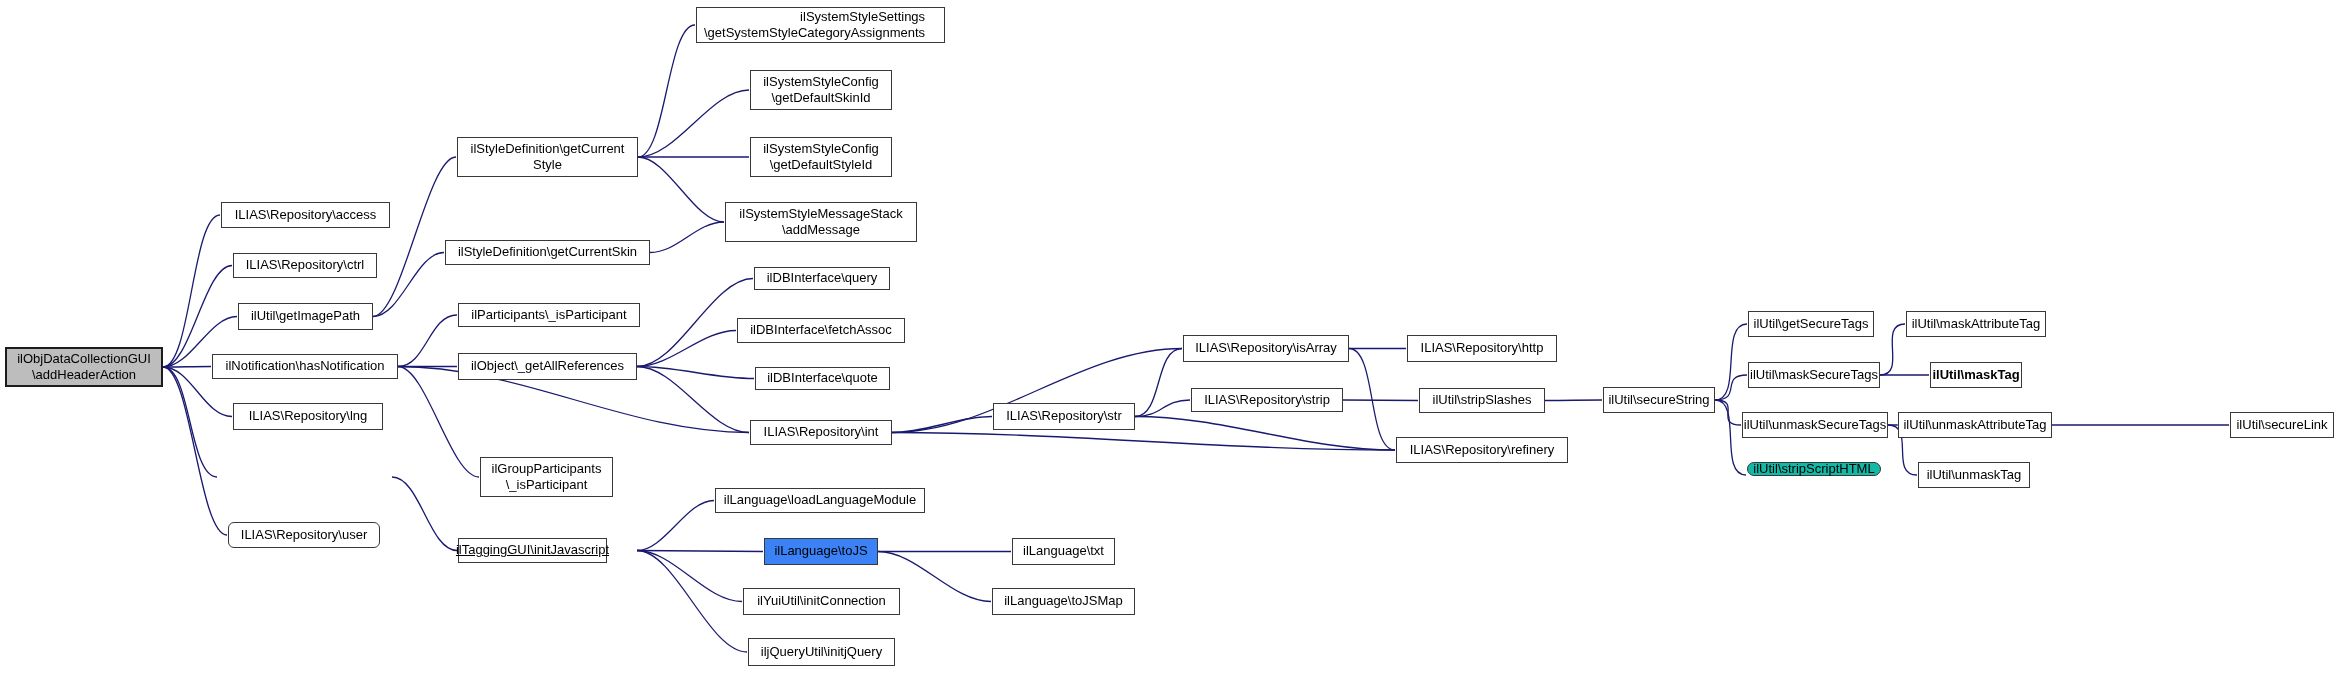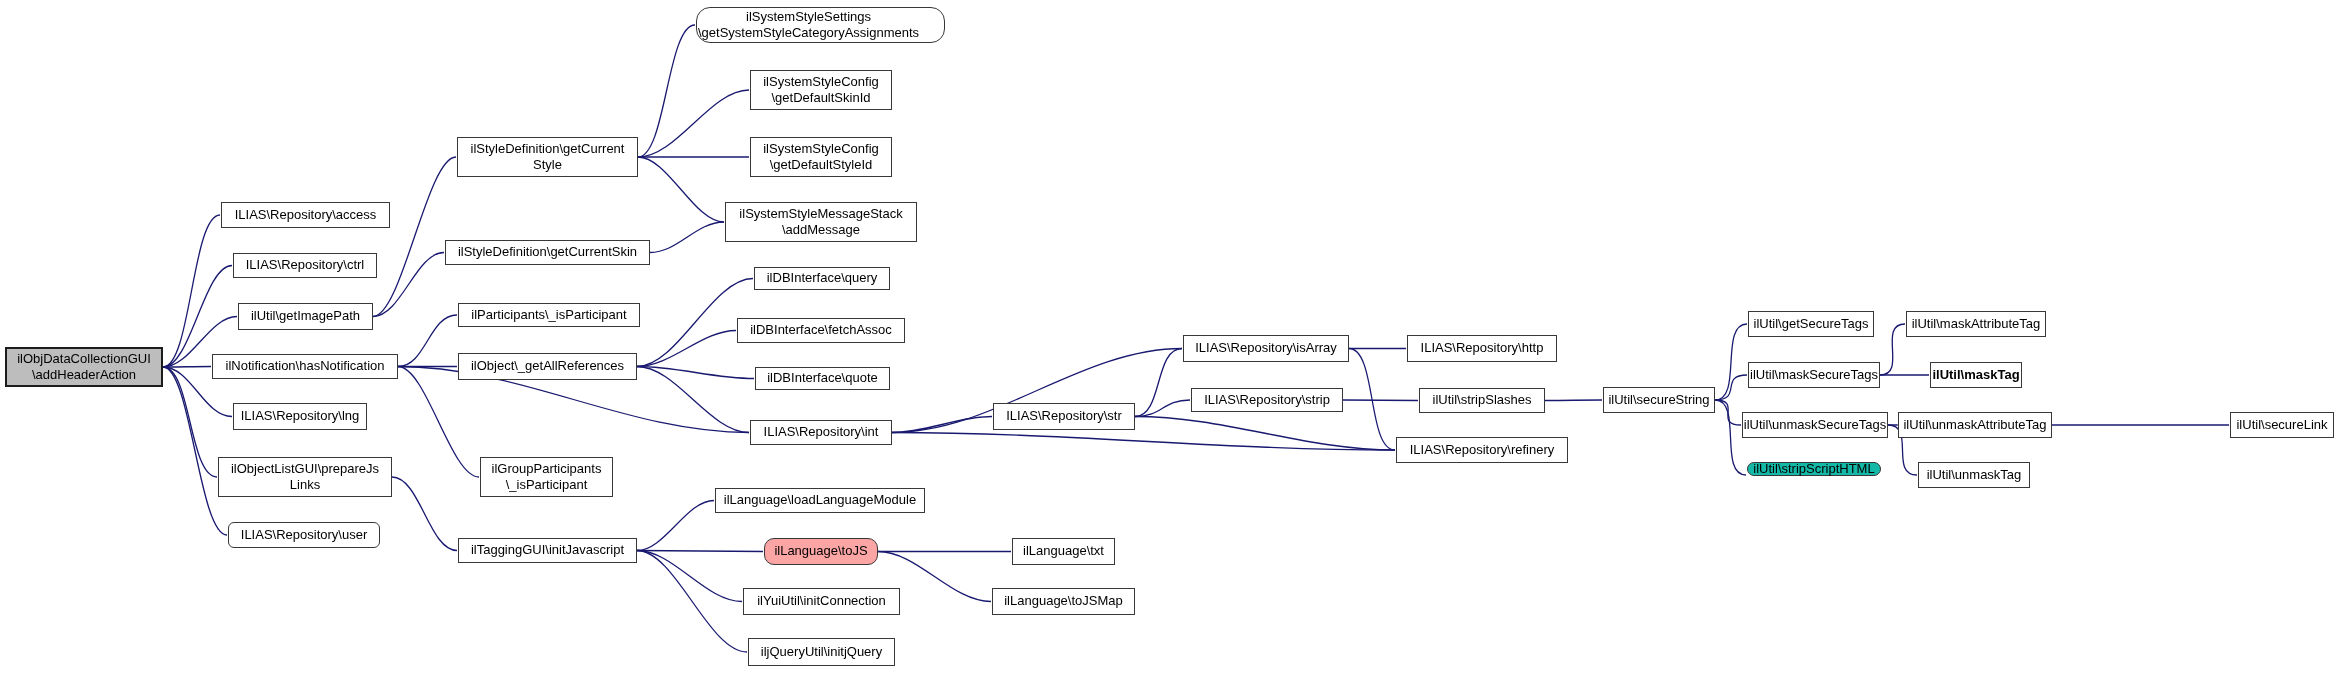--- a/index.html
+++ b/index.html
@@ -35,23 +35,22 @@
     white-space: pre-line;
     cursor: pointer;
   }
   .node.root {
     background: #bdbdbd;
     border: 2px solid #1c1c1c;
     cursor: default;
   }
   .node.left {
     justify-content: flex-start;
-    text-align: center;
-    padding-left: 1px;
-    border-radius: 14px;
+    text-align: right;
+    padding-left: 7px;
   }
 </style>
 </head>
 <body>
 
 <div id="canvas" style="background: rgb(255, 255, 255);">
   <svg id="edge-layer" xmlns="http://www.w3.org/2000/svg">
     <defs>
       <marker id="arrowhead" viewBox="0 0 10 10" refX="8.5" refY="5" markerWidth="9" markerHeight="9" orient="auto">
         <path d="M 0 0.6 L 10 5 L 0 9.4 z" fill="#191970"></path>
@@ -106,46 +105,44 @@
       <path d="M 1888 425 C 1916 425, 1889 475, 1917 475" stroke="#191970" marker-end="url(#arrowhead)"></path>
       <path d="M 2052 425 C 2113.95 425, 2167.05 425, 2229 425" stroke="#191970" marker-end="url(#arrowhead)"></path>
     </svg>
 
 <div class="node root" style="left: 5px; top: 347px; width: 158px; height: 40px; color: rgb(0, 0, 0);">ilObjDataCollectionGUI
 \addHeaderAction</div>
     <div class="node" style="left: 221px; top: 202px; width: 169px; height: 26px; background: rgb(255, 255, 255); color: rgb(0, 0, 0);">ILIAS\Repository\access</div>
     <div class="node" style="left: 233px; top: 253px; width: 144px; height: 25px; background: rgb(255, 255, 255); color: rgb(0, 0, 0);">ILIAS\Repository\ctrl</div>
     <div class="node" style="left: 238px; top: 303px; width: 135px; height: 27px; background: rgb(255, 255, 255); color: rgb(0, 0, 0);">ilUtil\getImagePath</div>
     <div class="node" style="left: 212px; top: 354px; width: 186px; height: 25px; background: rgb(255, 255, 255); color: rgb(0, 0, 0);">ilNotification\hasNotification</div>
-    <div class="node" style="left: 233px; top: 403px; width: 134px; height: 27px; background: rgb(255, 255, 255); color: rgb(0, 0, 0);">ILIAS\Repository\lng</div>
-    <div class="node" style="left: 218px; top: 457px; width: 174px; height: 40px; background: rgb(255, 255, 255); color: rgb(0, 0, 0);">ilObjectListGUI\prepareJs
-Links</div>
+    <div class="node" style="left: 233px; top: 403px; width: 150px; height: 27px; background: rgb(255, 255, 255); color: rgb(0, 0, 0);">ILIAS\Repository\lng</div>
     <div class="node" style="left: 228px; top: 522px; width: 152px; height: 26px; background: rgb(255, 255, 255); color: rgb(0, 0, 0); border-radius: 6px;">ILIAS\Repository\user</div>
     <div class="node" style="left: 457px; top: 137px; width: 181px; height: 40px; background: rgb(255, 255, 255); color: rgb(0, 0, 0);">ilStyleDefinition\getCurrent
 Style</div>
     <div class="node" style="left: 445px; top: 240px; width: 205px; height: 25px; background: rgb(255, 255, 255); color: rgb(0, 0, 0);">ilStyleDefinition\getCurrentSkin</div>
     <div class="node" style="left: 458px; top: 303px; width: 182px; height: 24px; background: rgb(255, 255, 255); color: rgb(0, 0, 0);">ilParticipants\_isParticipant</div>
     <div class="node" style="left: 458px; top: 353px; width: 179px; height: 27px; background: rgb(255, 255, 255); color: rgb(0, 0, 0);">ilObject\_getAllReferences</div>
     <div class="node" style="left: 480px; top: 457px; width: 133px; height: 40px; background: rgb(255, 255, 255); color: rgb(0, 0, 0);">ilGroupParticipants
 \_isParticipant</div>
-    <div class="node" style="left: 458px; top: 538px; width: 179px; height: 25px; background: rgb(255, 255, 255); color: rgb(0, 0, 0);">ilTaggingGUI\initJavascript</div>
+    <div class="node" style="left: 458px; top: 538px; width: 149px; height: 25px; background: rgb(255, 255, 255); color: rgb(0, 0, 0); text-decoration: underline;">ilTaggingGUI\initJavascript</div>
     <div class="node left" style="left: 696px; top: 7px; width: 249px; height: 36px; background: rgb(255, 255, 255); color: rgb(0, 0, 0);">ilSystemStyleSettings
 \getSystemStyleCategoryAssignments</div>
     <div class="node" style="left: 750px; top: 70px; width: 142px; height: 40px; background: rgb(255, 255, 255); color: rgb(0, 0, 0);">ilSystemStyleConfig
 \getDefaultSkinId</div>
     <div class="node" style="left: 750px; top: 137px; width: 142px; height: 40px; background: rgb(255, 255, 255); color: rgb(0, 0, 0);">ilSystemStyleConfig
 \getDefaultStyleId</div>
     <div class="node" style="left: 725px; top: 202px; width: 192px; height: 40px; background: rgb(255, 255, 255); color: rgb(0, 0, 0);">ilSystemStyleMessageStack
 \addMessage</div>
     <div class="node" style="left: 754px; top: 267px; width: 136px; height: 23px; background: rgb(255, 255, 255); color: rgb(0, 0, 0);">ilDBInterface\query</div>
     <div class="node" style="left: 737px; top: 318px; width: 168px; height: 25px; background: rgb(255, 255, 255); color: rgb(0, 0, 0);">ilDBInterface\fetchAssoc</div>
     <div class="node" style="left: 755px; top: 367px; width: 135px; height: 23px; background: rgb(255, 255, 255); color: rgb(0, 0, 0);">ilDBInterface\quote</div>
     <div class="node" style="left: 750px; top: 420px; width: 142px; height: 25px; background: rgb(255, 255, 255); color: rgb(0, 0, 0);">ILIAS\Repository\int</div>
     <div class="node" style="left: 715px; top: 488px; width: 210px; height: 25px; background: rgb(255, 255, 255); color: rgb(0, 0, 0);">ilLanguage\loadLanguageModule</div>
-    <div class="node" style="left: 764px; top: 538px; width: 114px; height: 27px; background: #fca5a5; color: rgb(0, 0, 0); border-radius: 10px;">ilLanguage\toJS</div>
+    <div class="node" style="left: 764px; top: 538px; width: 114px; height: 27px; background: #3b82f6; color: rgb(0, 0, 0);">ilLanguage\toJS</div>
     <div class="node" style="left: 743px; top: 588px; width: 157px; height: 27px; background: rgb(255, 255, 255); color: rgb(0, 0, 0);">ilYuiUtil\initConnection</div>
     <div class="node" style="left: 748px; top: 638px; width: 147px; height: 28px; background: rgb(255, 255, 255); color: rgb(0, 0, 0);">iljQueryUtil\initjQuery</div>
     <div class="node" style="left: 993px; top: 403px; width: 142px; height: 27px; background: rgb(255, 255, 255); color: rgb(0, 0, 0);">ILIAS\Repository\str</div>
     <div class="node" style="left: 1012px; top: 538px; width: 103px; height: 27px; background: rgb(255, 255, 255); color: rgb(0, 0, 0);">ilLanguage\txt</div>
     <div class="node" style="left: 992px; top: 588px; width: 143px; height: 27px; background: rgb(255, 255, 255); color: rgb(0, 0, 0);">ilLanguage\toJSMap</div>
     <div class="node" style="left: 1183px; top: 335px; width: 166px; height: 27px; background: rgb(255, 255, 255); color: rgb(0, 0, 0);">ILIAS\Repository\isArray</div>
     <div class="node" style="left: 1191px; top: 388px; width: 152px; height: 24px; background: rgb(255, 255, 255); color: rgb(0, 0, 0);">ILIAS\Repository\strip</div>
     <div class="node" style="left: 1396px; top: 437px; width: 172px; height: 26px; background: rgb(255, 255, 255); color: rgb(0, 0, 0);">ILIAS\Repository\refinery</div>
     <div class="node" style="left: 1407px; top: 335px; width: 150px; height: 27px; background: rgb(255, 255, 255); color: rgb(0, 0, 0);">ILIAS\Repository\http</div>
     <div class="node" style="left: 1419px; top: 388px; width: 126px; height: 25px; background: rgb(255, 255, 255); color: rgb(0, 0, 0);">ilUtil\stripSlashes</div>

